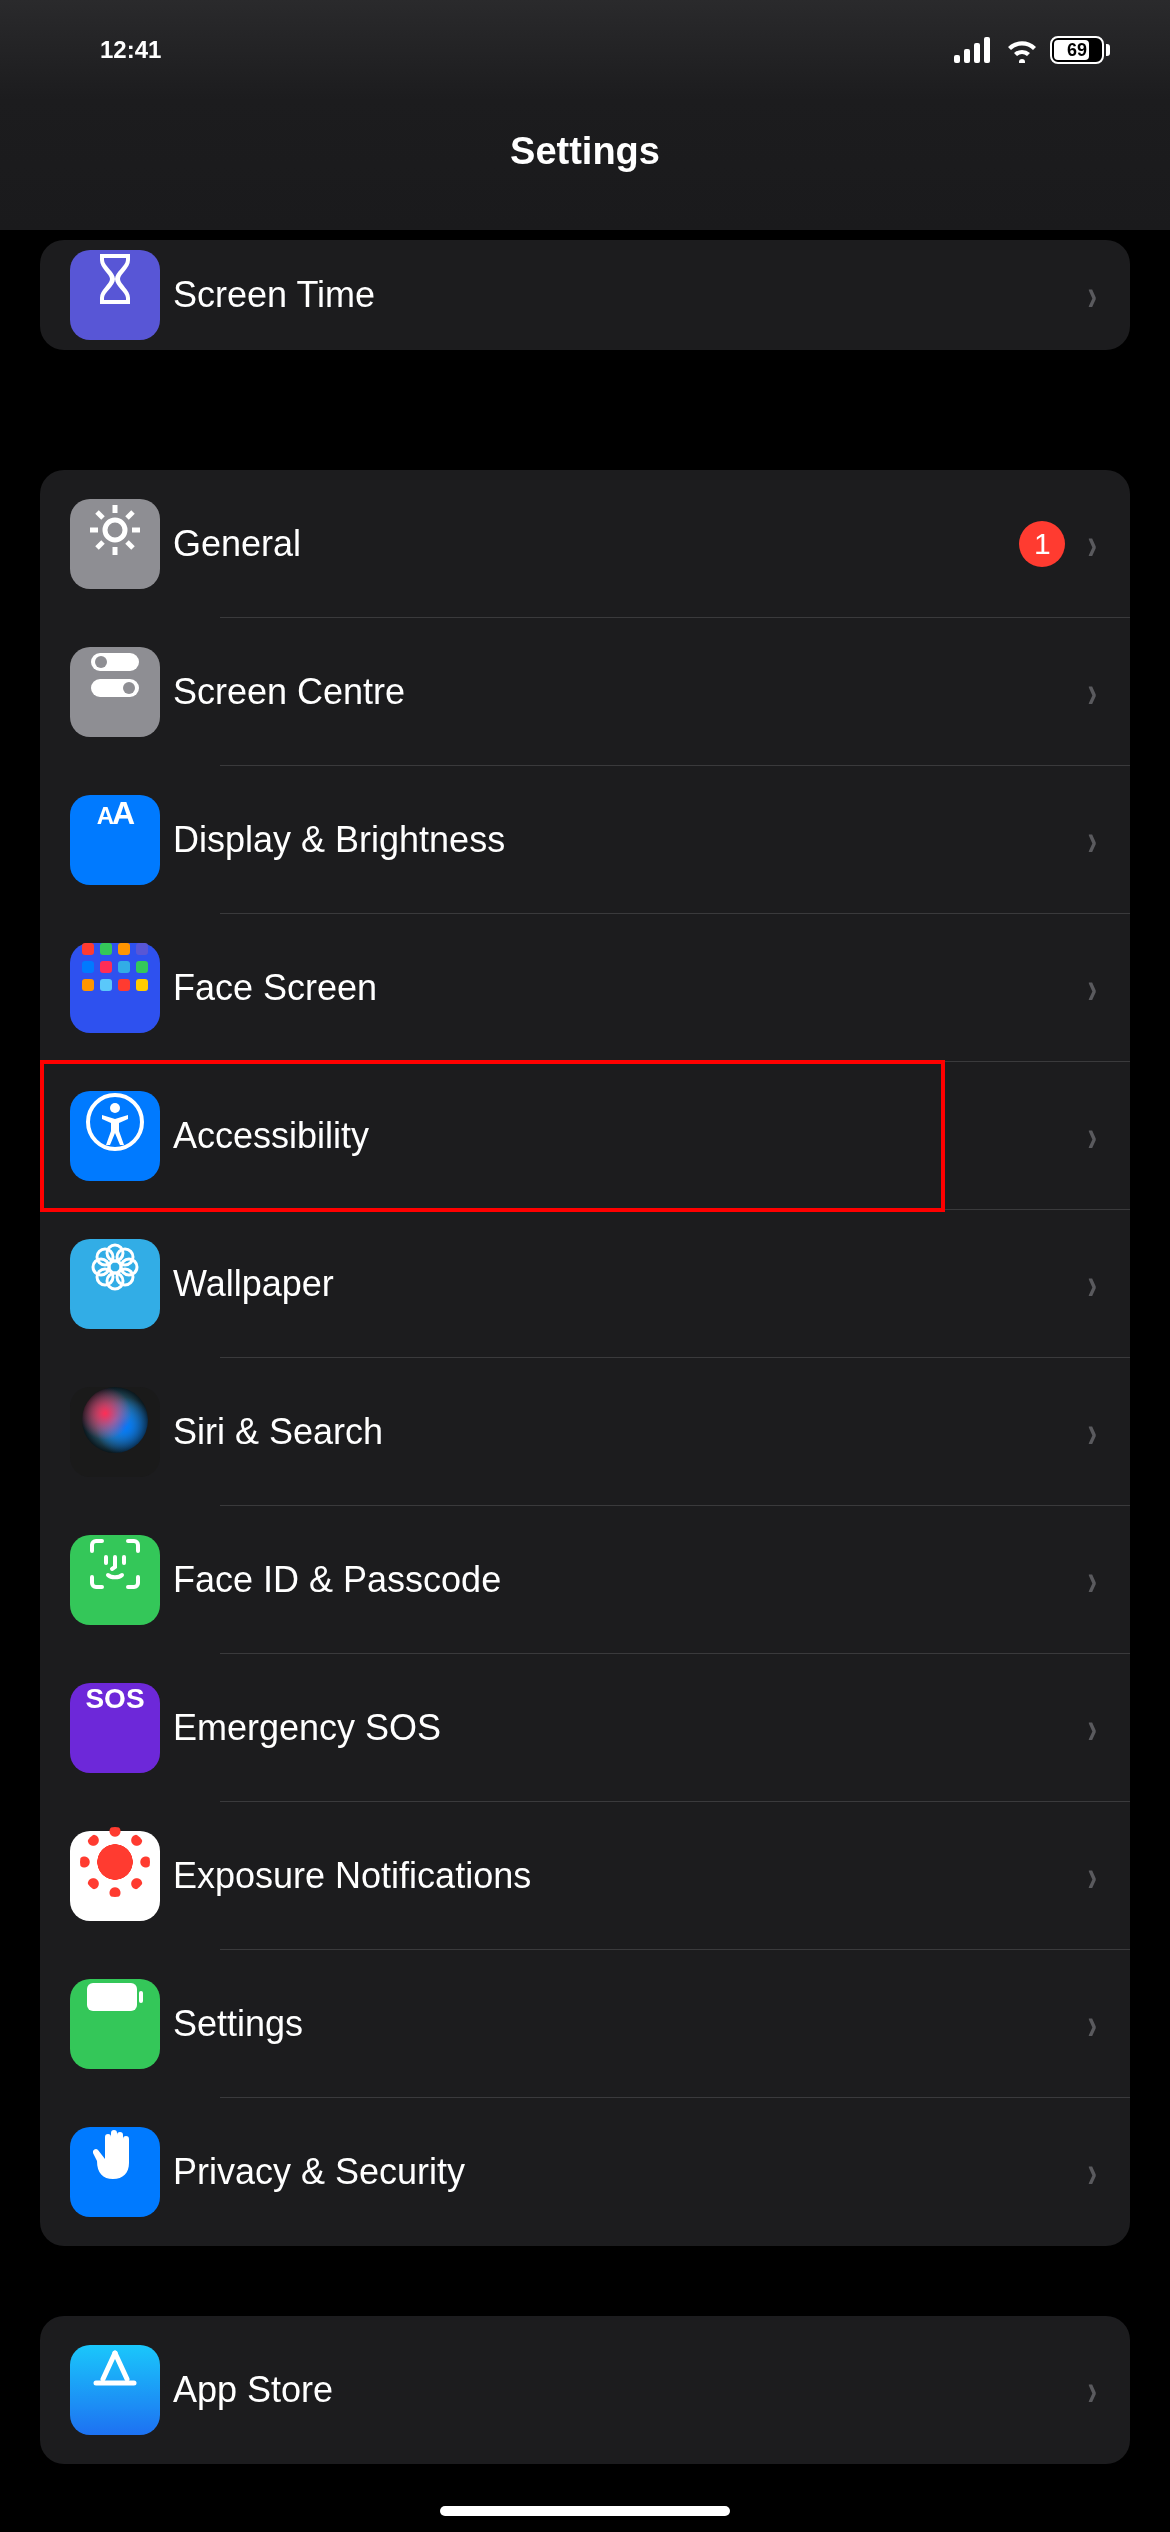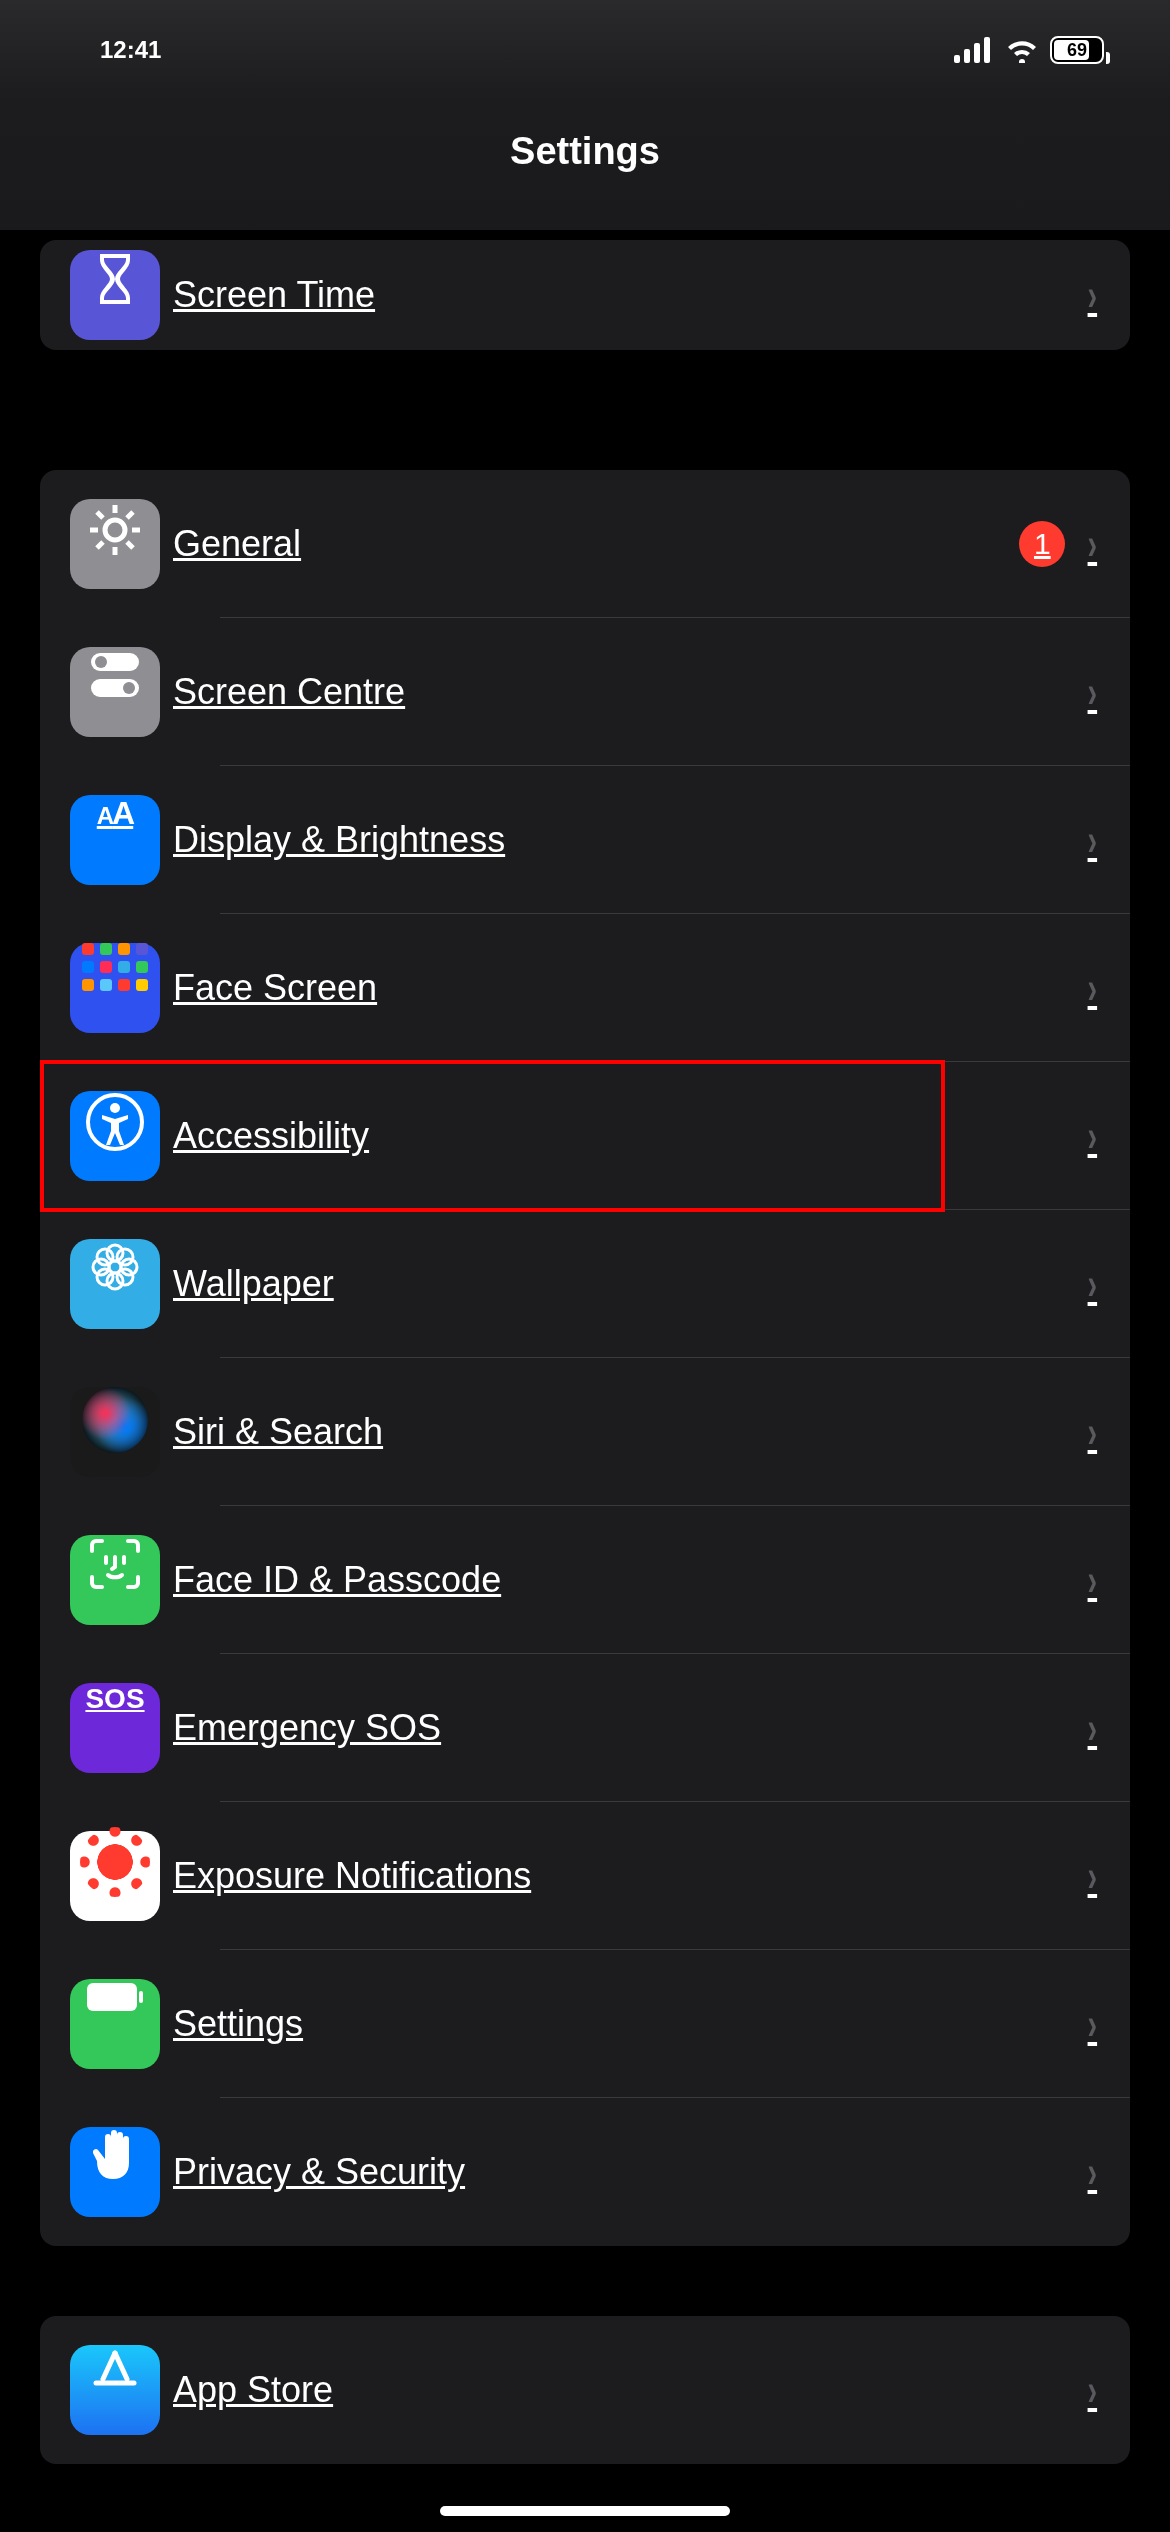--- a/index.html
+++ b/index.html
@@ -39,24 +39,23 @@
   }
   .header-title {
     font-size: 38px;
     font-weight: 600;
   }
   .content {
     padding: 0 40px;
   }
   .group {
     background: #1c1c1e;
-    border-radius: 16px;
+    border-radius: 24px;
     overflow: hidden;
     margin-bottom: 70px;
-    text-decoration: underline;
   }
   .group.first {
     margin-top: 10px;
     margin-bottom: 120px;
   }
   .row {
     display: flex;
     align-items: center;
     height: 148px;
     padding: 0 30px;
@@ -174,21 +173,21 @@
   <div class="status-right">
     <svg width="40" height="26" viewBox="0 0 40 26">
         <rect x="0" y="18" width="6" height="8" rx="2" fill="#fff"></rect>
         <rect x="10" y="12" width="6" height="14" rx="2" fill="#fff"></rect>
         <rect x="20" y="6" width="6" height="20" rx="2" fill="#fff"></rect>
         <rect x="30" y="0" width="6" height="26" rx="2" fill="#fff"></rect>
       </svg>
     <svg width="36" height="26" viewBox="0 0 36 26">
         <path fill="#fff" d="M18 22a3 3 0 100 6 3 3 0 000-6zm-8-6a12 12 0 0116 0l-3 3a8 8 0 00-10 0zm-6-6a20 20 0 0128 0l-3 3a16 16 0 00-22 0z"></path>
       </svg>
-    <div style="display:flex;align-items:flex-end;gap:2px;">
+    <div style="display:flex;align-items:center;gap:2px;">
       <div style="width:54px;height:28px;border:2.5px solid #fff;border-radius:8px;position:relative;background:#000;">
         <div style="position:absolute;left:2px;top:2px;bottom:2px;width:69%;background:#fff;border-radius:4px;"></div>
         <div style="position:absolute;left:0;right:0;top:0;bottom:0;display:flex;align-items:center;justify-content:center;font-size:18px;font-weight:700;color:#000;">69</div>
       </div>
       <div style="width:4px;height:12px;background:#fff;border-radius:0 3px 3px 0;"></div>
     </div>
   </div>
 </div>
 
 <div class="header">

